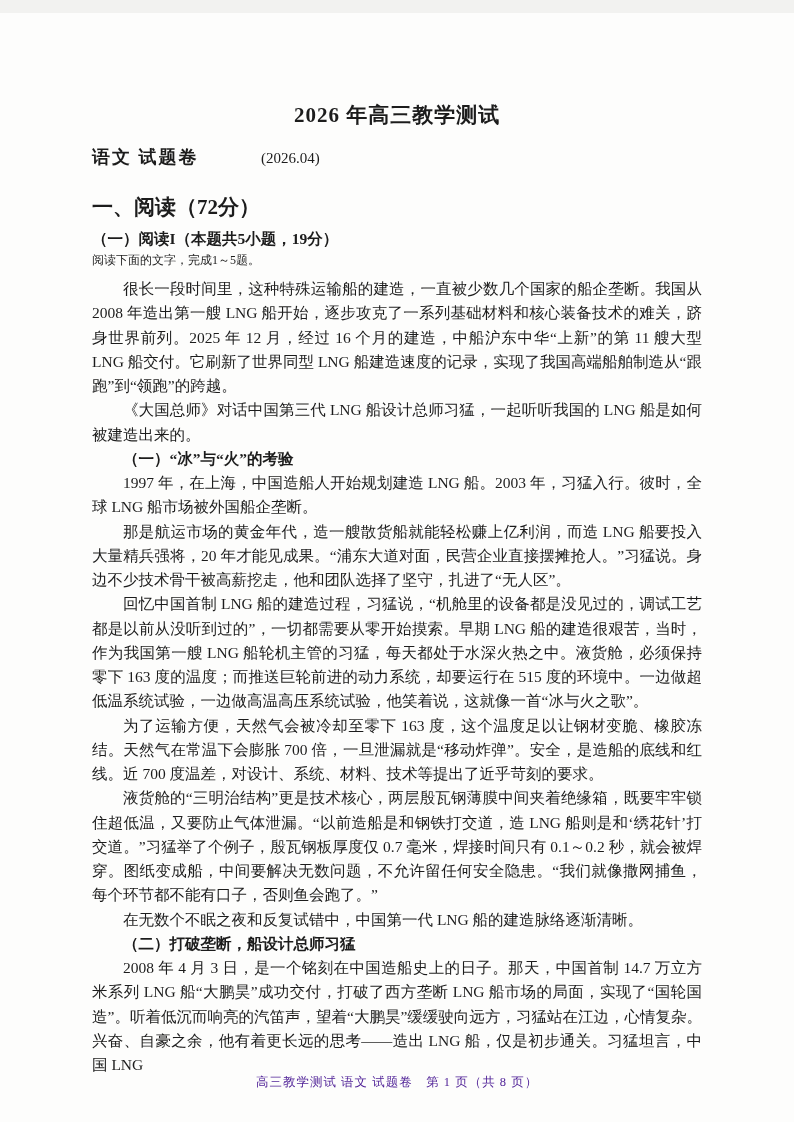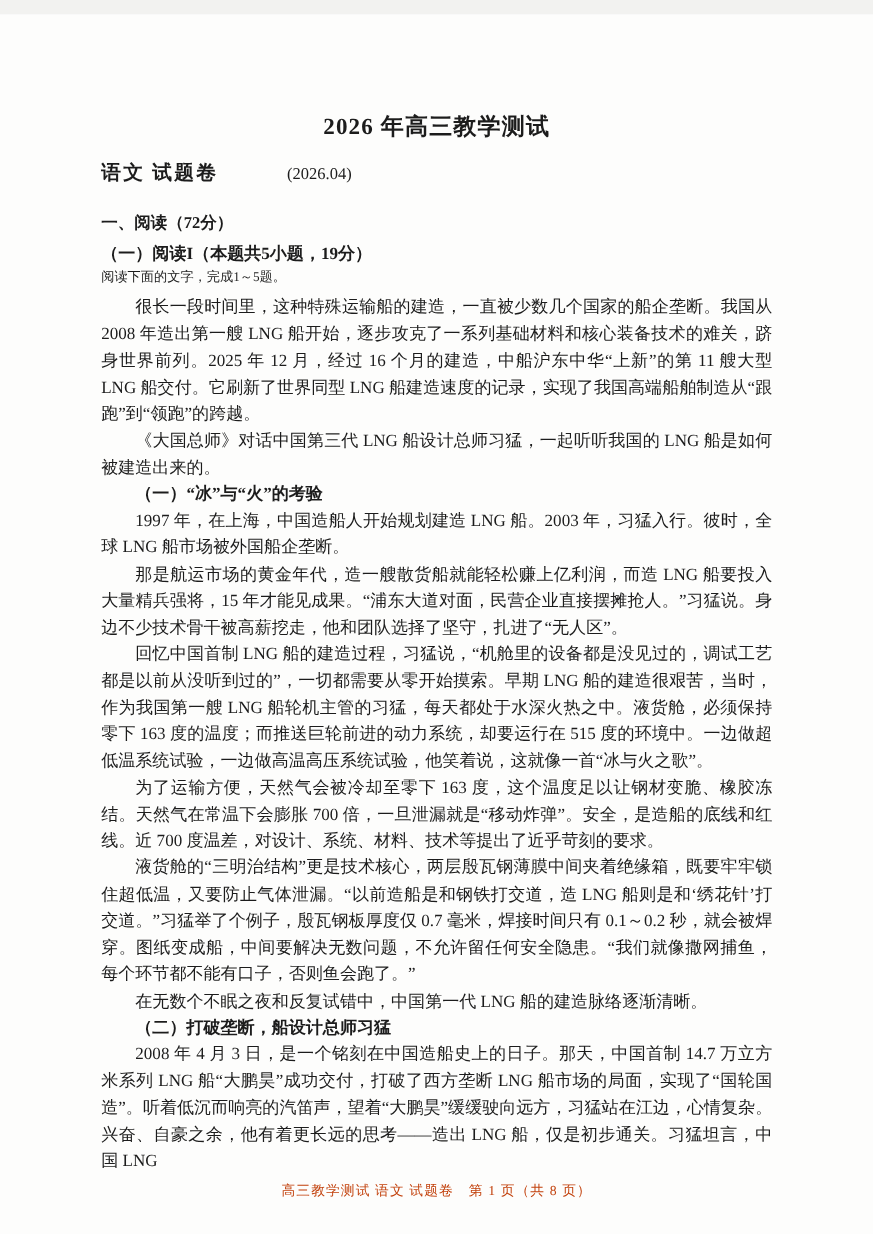--- a/index.html
+++ b/index.html
@@ -38,21 +38,21 @@
     font-weight: bold;
     letter-spacing: 2px;
   }
   .exam-date {
     font-size: 15px;
     font-weight: normal;
     margin-left: 58px;
   }
   .section-heading {
     margin: 24px 0 8px 0;
-    font-size: 15px;
+    font-size: 21px;
     font-weight: bold;
   }
   .subsection-heading {
     margin: 4px 0 2px 0;
     font-size: 15.5px;
     font-weight: bold;
   }
   .instruction {
     margin: 2px 0 8px 0;
     font-size: 12px;
@@ -67,21 +67,21 @@
   .passage p.sub-head {
     font-weight: bold;
   }
   .footer {
     position: absolute;
     left: 0;
     bottom: 44px;
     width: 100%;
     text-align: center;
     font-size: 12.5px;
-    color: #c2410c;
+    color: #4c1d95;
     letter-spacing: 1px;
   }
 </style>
 </head>
 <body>
 
 <div class="page">
   <div class="content">
 
     <h1 class="exam-title">2026 年高三教学测试</h1>
@@ -93,21 +93,21 @@
 
     <div class="section-heading">一、阅读（72分）</div>
     <div class="subsection-heading">（一）阅读I（本题共5小题，19分）</div>
     <div class="instruction">阅读下面的文字，完成1～5题。</div>
 
     <div class="passage">
       <p>很长一段时间里，这种特殊运输船的建造，一直被少数几个国家的船企垄断。我国从 2008 年造出第一艘 LNG 船开始，逐步攻克了一系列基础材料和核心装备技术的难关，跻身世界前列。2025 年 12 月，经过 16 个月的建造，中船沪东中华“上新”的第 11 艘大型 LNG 船交付。它刷新了世界同型 LNG 船建造速度的记录，实现了我国高端船舶制造从“跟跑”到“领跑”的跨越。</p>
       <p>《大国总师》对话中国第三代 LNG 船设计总师习猛，一起听听我国的 LNG 船是如何被建造出来的。</p>
       <p class="sub-head">（一）“冰”与“火”的考验</p>
       <p>1997 年，在上海，中国造船人开始规划建造 LNG 船。2003 年，习猛入行。彼时，全球 LNG 船市场被外国船企垄断。</p>
-      <p>那是航运市场的黄金年代，造一艘散货船就能轻松赚上亿利润，而造 LNG 船要投入大量精兵强将，15 年才能见成果。“浦东大道对面，民营企业直接摆摊抢人。”习猛说。身边不少技术骨干被高薪挖走，他和团队选择了坚守，扎进了“无人区”。</p>
+      <p>那是航运市场的黄金年代，造一艘散货船就能轻松赚上亿利润，而造 LNG 船要投入大量精兵强将，20 年才能见成果。“浦东大道对面，民营企业直接摆摊抢人。”习猛说。身边不少技术骨干被高薪挖走，他和团队选择了坚守，扎进了“无人区”。</p>
       <p>回忆中国首制 LNG 船的建造过程，习猛说，“机舱里的设备都是没见过的，调试工艺都是以前从没听到过的”，一切都需要从零开始摸索。早期 LNG 船的建造很艰苦，当时，作为我国第一艘 LNG 船轮机主管的习猛，每天都处于水深火热之中。液货舱，必须保持零下 163 度的温度；而推送巨轮前进的动力系统，却要运行在 515 度的环境中。一边做超低温系统试验，一边做高温高压系统试验，他笑着说，这就像一首“冰与火之歌”。</p>
       <p>为了运输方便，天然气会被冷却至零下 163 度，这个温度足以让钢材变脆、橡胶冻结。天然气在常温下会膨胀 700 倍，一旦泄漏就是“移动炸弹”。安全，是造船的底线和红线。近 700 度温差，对设计、系统、材料、技术等提出了近乎苛刻的要求。</p>
       <p>液货舱的“三明治结构”更是技术核心，两层殷瓦钢薄膜中间夹着绝缘箱，既要牢牢锁住超低温，又要防止气体泄漏。“以前造船是和钢铁打交道，造 LNG 船则是和‘绣花针’打交道。”习猛举了个例子，殷瓦钢板厚度仅 0.7 毫米，焊接时间只有 0.1～0.2 秒，就会被焊穿。图纸变成船，中间要解决无数问题，不允许留任何安全隐患。“我们就像撒网捕鱼，每个环节都不能有口子，否则鱼会跑了。”</p>
       <p>在无数个不眠之夜和反复试错中，中国第一代 LNG 船的建造脉络逐渐清晰。</p>
       <p class="sub-head">（二）打破垄断，船设计总师习猛</p>
       <p>2008 年 4 月 3 日，是一个铭刻在中国造船史上的日子。那天，中国首制 14.7 万立方米系列 LNG 船“大鹏昊”成功交付，打破了西方垄断 LNG 船市场的局面，实现了“国轮国造”。听着低沉而响亮的汽笛声，望着“大鹏昊”缓缓驶向远方，习猛站在江边，心情复杂。兴奋、自豪之余，他有着更长远的思考——造出 LNG 船，仅是初步通关。习猛坦言，中国 LNG</p>
     </div>
 
   </div>
 

